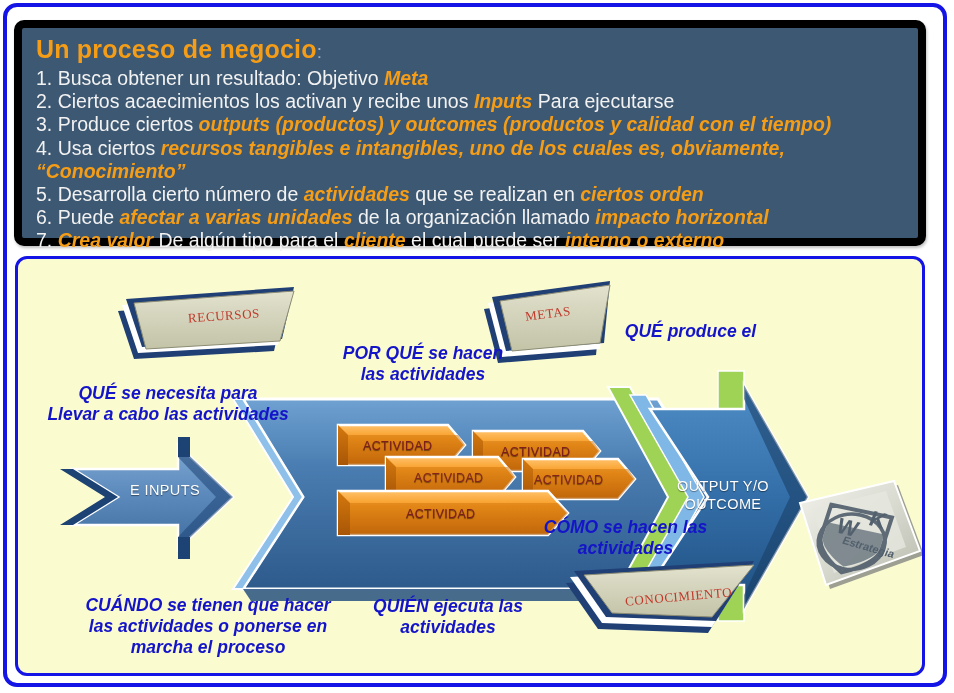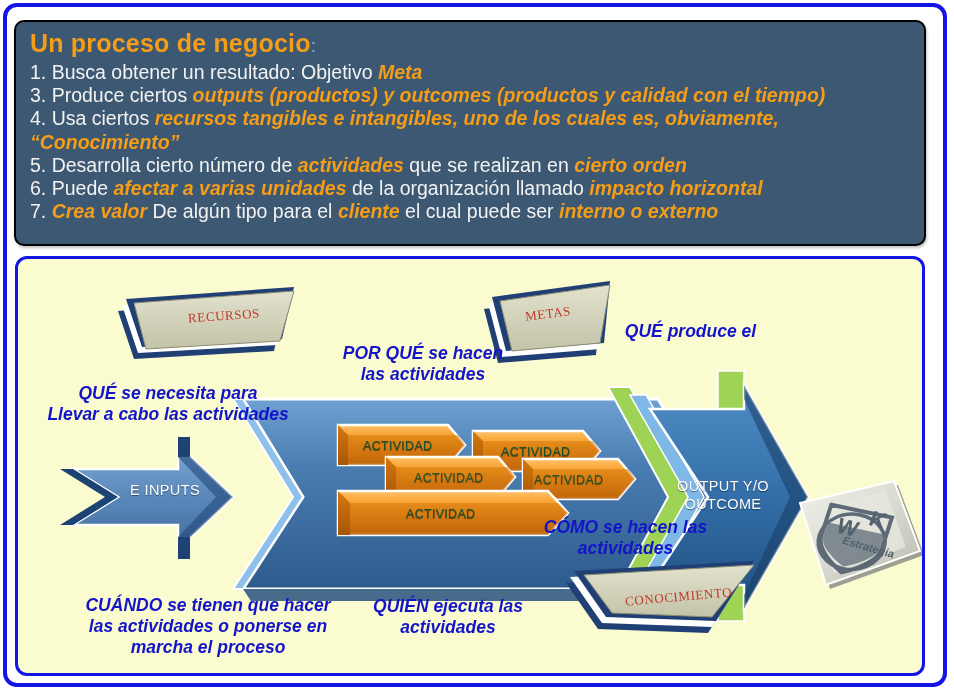--- a/index.html
+++ b/index.html
@@ -15,21 +15,21 @@
   
   .outer-frame{
     position:absolute;left:3px;top:3px;width:944px;height:684px;
     border:4px solid #1414e6;border-radius:14px;box-sizing:border-box;
     pointer-events:none;
   }
   
   .text-panel{
     position:absolute;left:14px;top:20px;width:912px;height:226px;
     background:#3d5872;
-    border:2px solid #000000;
+    border:8px solid #000000;
     border-radius:10px;
     box-sizing:border-box;
     padding:6px 10px 4px 14px;
     box-shadow:1px 2px 3px rgba(0,0,0,.25);
   }
   .panel-title{
     color:#f59d17;font-weight:bold;font-size:25px;line-height:30px;
     letter-spacing:.2px;
   }
   .panel-title .colon{color:#9fb0c2;font-weight:normal;font-size:19px;}
@@ -57,42 +57,43 @@
     position:absolute;color:#1414c8;font-weight:bold;font-style:italic;
     font-size:17.5px;line-height:21px;text-align:center;white-space:nowrap;
   }
   
   .arrow-label{
     position:absolute;color:#ffffff;font-size:14.5px;line-height:18px;
     text-align:center;white-space:nowrap;
     text-shadow:0 1px 1px rgba(0,0,0,.45);letter-spacing:.4px;
   }
   .act-label{
-    position:absolute;color:#14532d;font-size:12.5px;white-space:nowrap;
+    position:absolute;color:#7f1d1d;font-size:12.5px;white-space:nowrap;
     text-shadow:0 1px 1px rgba(0,0,0,.5);letter-spacing:.3px;
   }
   .logo-txt{position:absolute;color:#53616e;font-weight:bold;}
 </style>
 </head>
 <body>
 
 <div class="page">
 
   <div class="outer-frame"></div>
 
   <div class="text-panel">
     <div class="panel-title">
       <span>Un proceso de negocio</span><span class="colon">:</span>
     </div>
     <div id="panel-lines">
         <div class="panel-line"><span>1. Busca obtener un resultado: Objetivo </span><span class="hl">Meta</span></div>
+        <div class="panel-line"><span>2. Ciertos acaecimientos los activan y recibe unos </span><span class="hl">Inputs</span><span> Para ejecutarse</span></div>
         <div class="panel-line"><span>3. Produce ciertos </span><span class="hl">outputs (productos) y outcomes (productos y calidad con el tiempo)</span></div>
         <div class="panel-line"><span>4. Usa ciertos </span><span class="hl">recursos tangibles e intangibles, uno de los cuales es, obviamente,</span></div>
         <div class="panel-line"><span class="hl">“Conocimiento”</span></div>
-        <div class="panel-line"><span>5. Desarrolla cierto número de </span><span class="hl">actividades</span><span> que se realizan en </span><span class="hl">cierto orden</span></div>
+        <div class="panel-line"><span>5. Desarrolla cierto número de </span><span class="hl">actividades</span><span> que se realizan en </span><span class="hl">ciertos orden</span></div>
         <div class="panel-line"><span>6. Puede </span><span class="hl">afectar a varias unidades</span><span> de la organización llamado </span><span class="hl">impacto horizontal</span></div>
         <div class="panel-line"><span>7. </span><span class="hl">Crea valor</span><span> De algún tipo para el </span><span class="hl">cliente</span><span> el cual puede ser </span><span class="hl">interno o externo</span></div>
       </div>
   </div>
 
   <div class="diagram">
     <div class="diagram-inner">
 
       <svg width="910" height="420" viewBox="0 0 910 420" style="position:absolute;left:0;top:0;">
         <defs>

